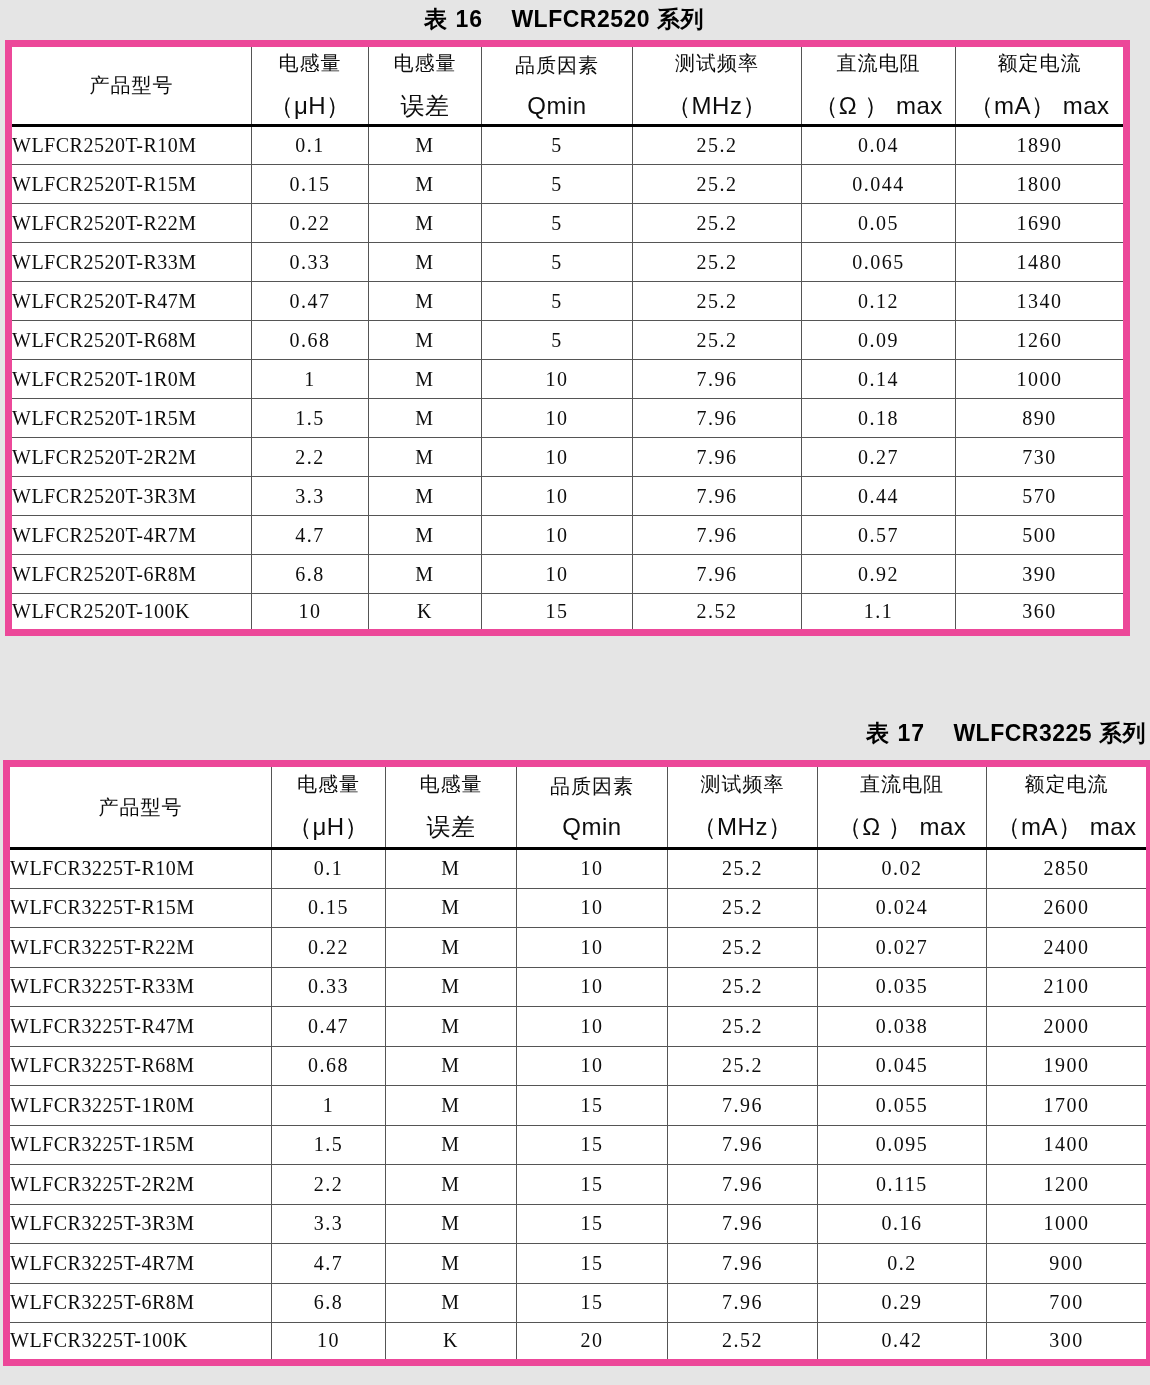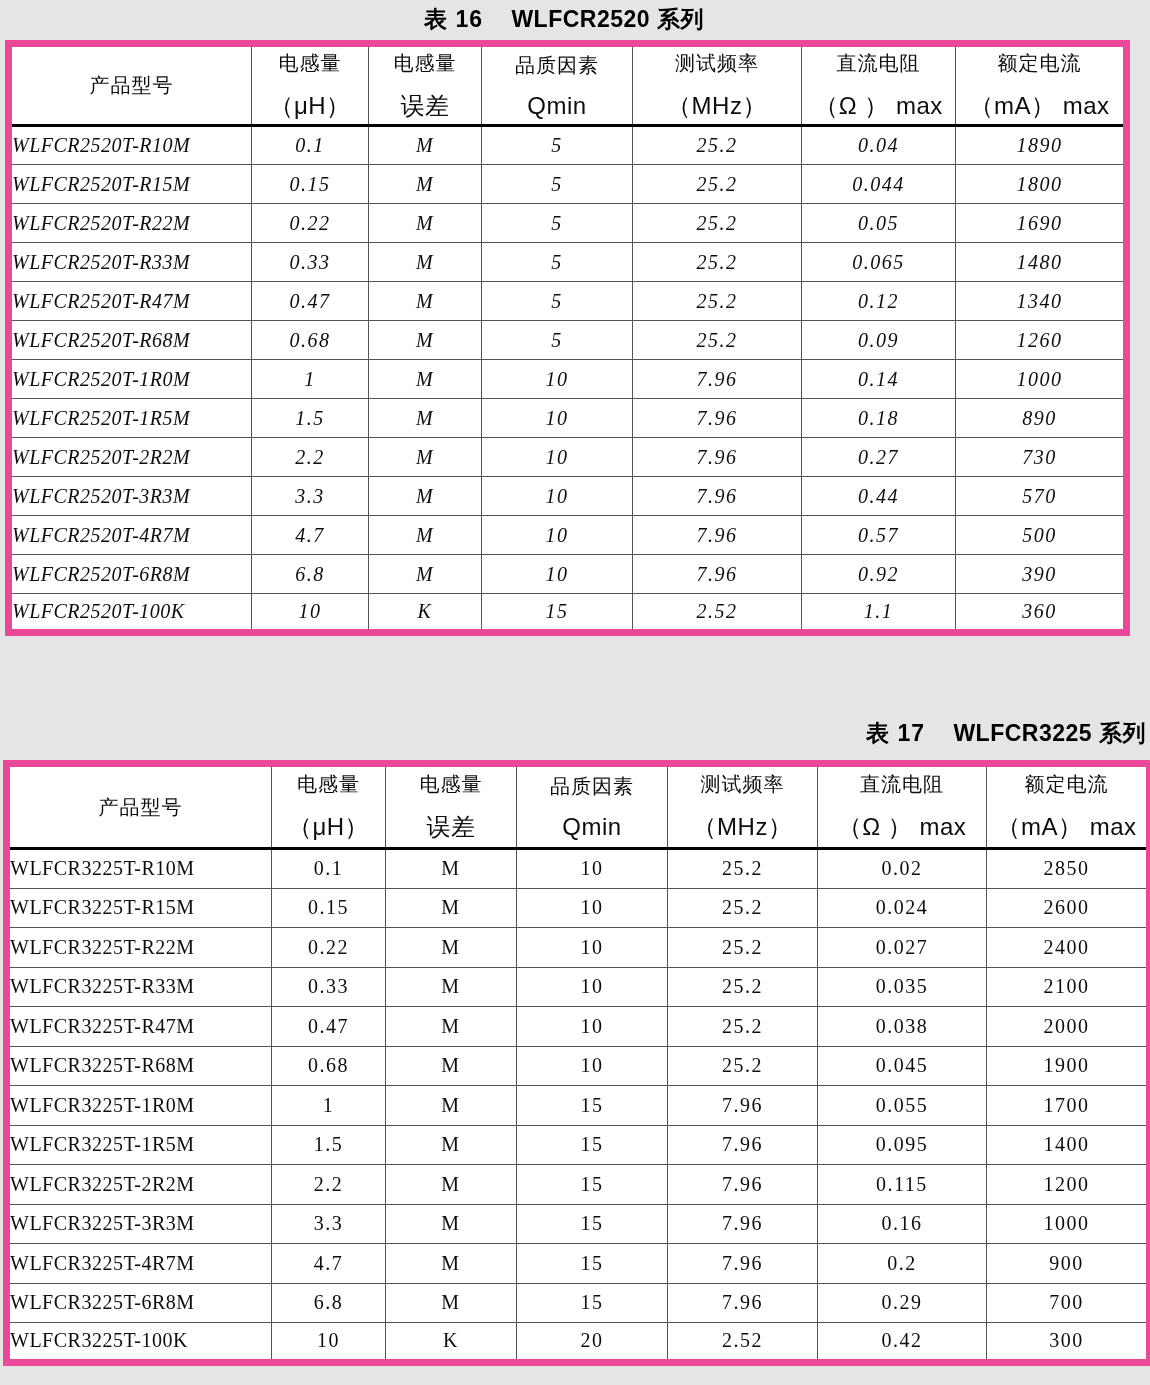--- a/index.html
+++ b/index.html
@@ -39,21 +39,21 @@
     border: 1px solid #555;
     padding: 0;
     overflow: hidden;
     white-space: nowrap;
   }
   table.spec-table { border: 7px solid #ec4899; }
   table.spec-table thead tr { border-bottom: 3px solid #000; }
 
   .t0 thead tr { height: 82px; }
   .t1 thead tr { height: 85px; }
-  .t0 tbody tr { height: 39px; font-style: italic; }
+  .t0 tbody tr { height: 39px; }
   .t1 tbody tr { height: 39.5px; }
 
   th { font-weight: normal; vertical-align: middle; }
   .h-wrap { display: flex; flex-direction: column; justify-content: center; row-gap: 13px; }
   .h-line1 {
     font-size: 20px;
     letter-spacing: 1px;
     font-family: "Liberation Serif", "DejaVu Serif", serif;
   }
   .h-line2 {

